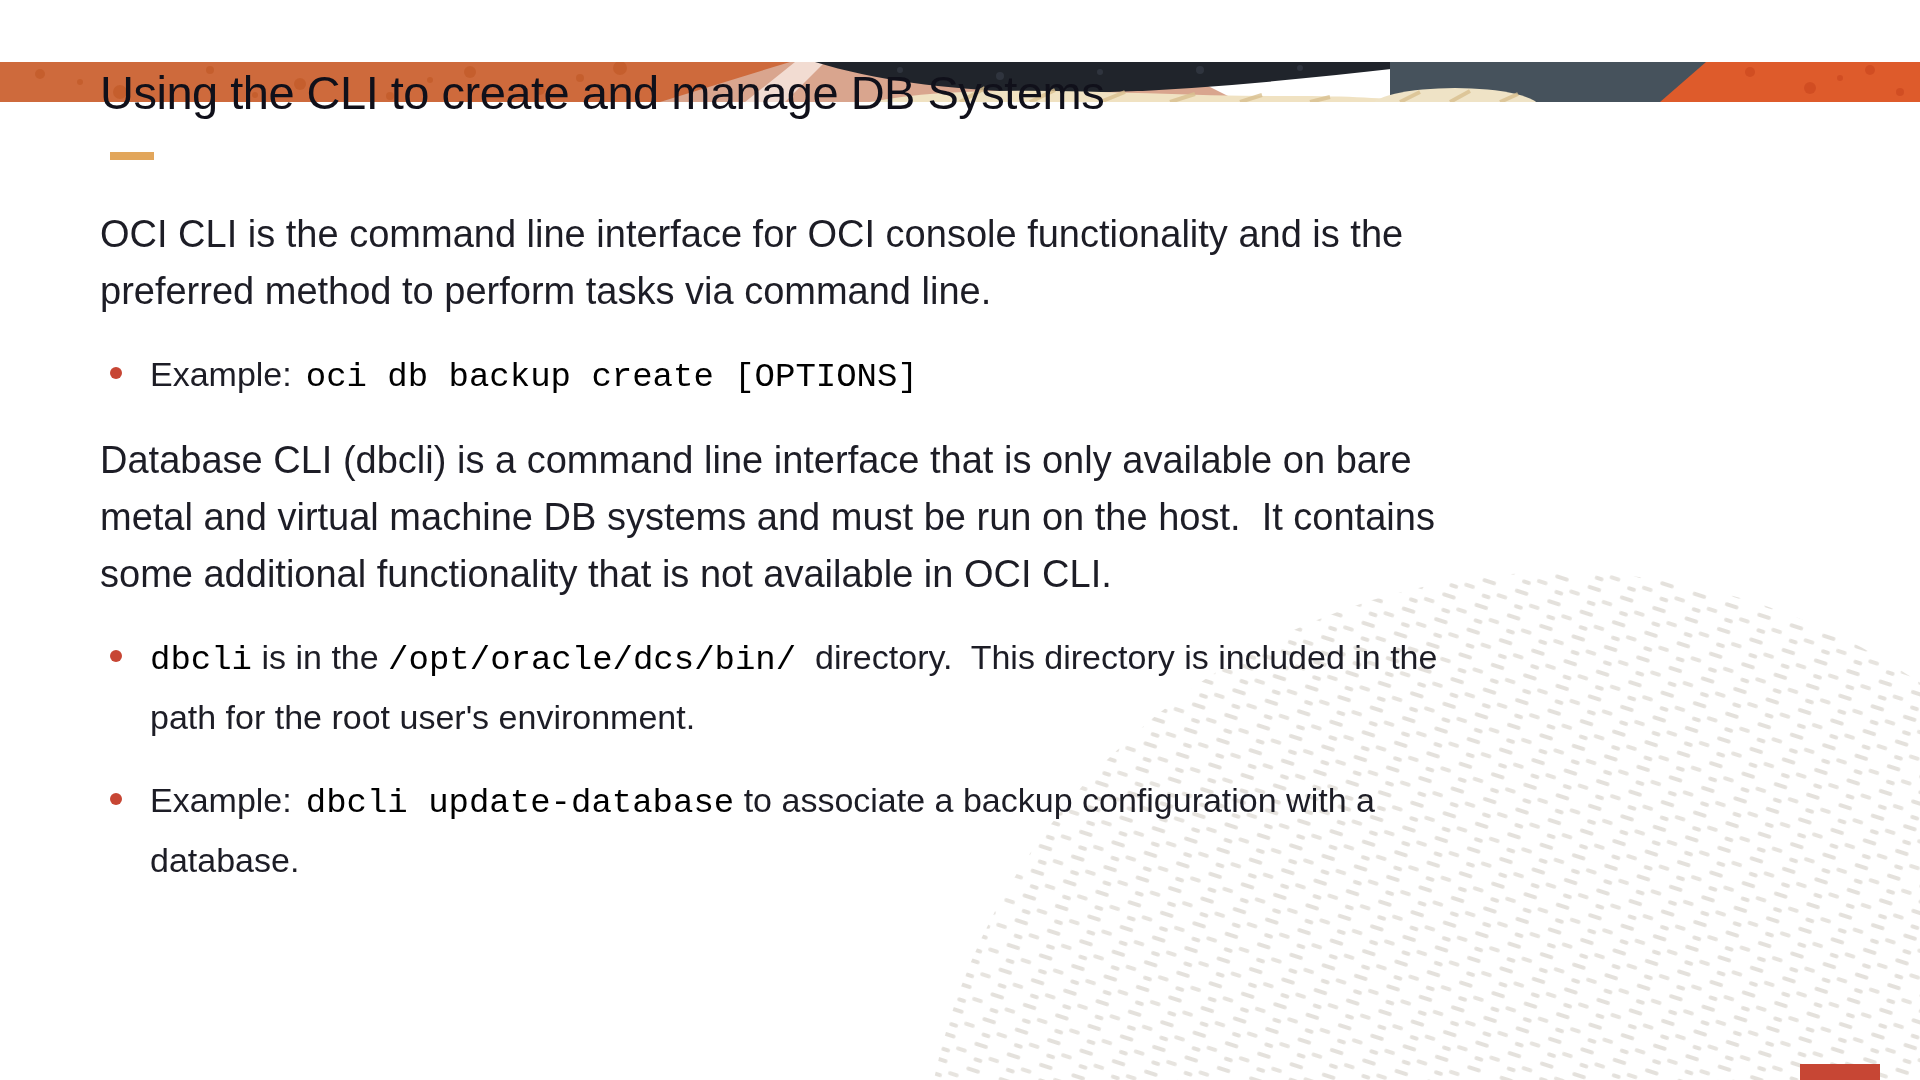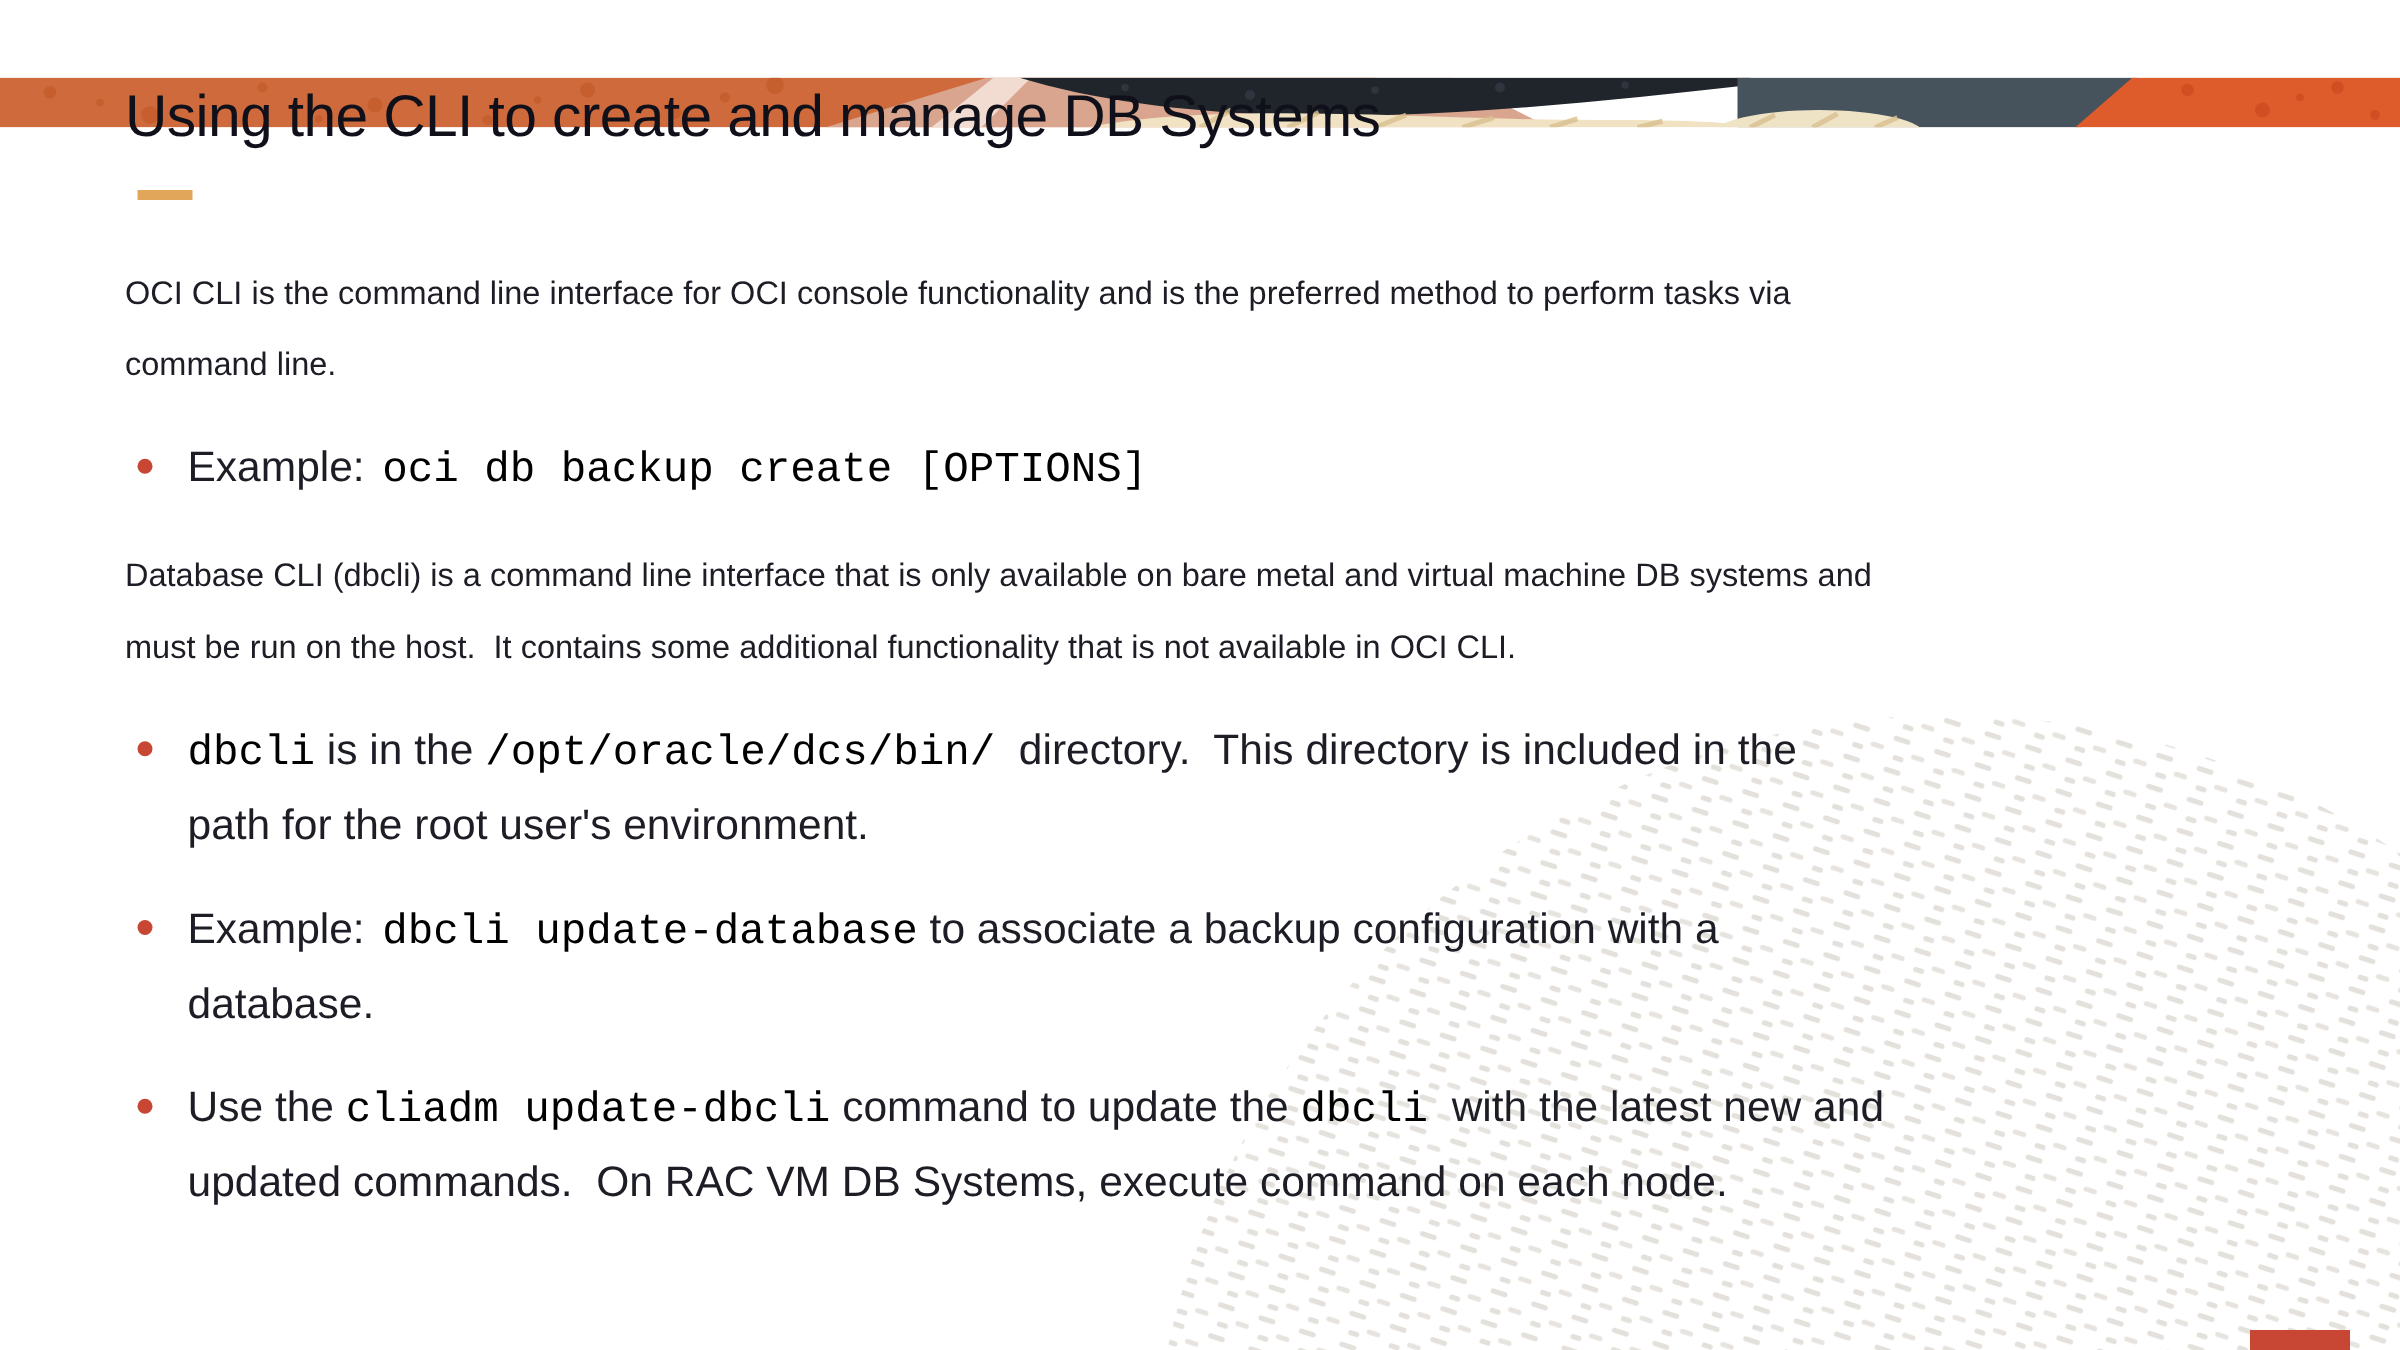--- a/index.html
+++ b/index.html
@@ -40,21 +40,21 @@
   }
   .accent-dash {
     margin: 28px 0 0 110px;
     width: 44px; height: 8px;
     background: #E2A65B;
   }
 
   .para {
     margin: 0 0 26px 100px;
     max-width: 1400px;
-    font-size: 26px; line-height: 57px;
+    font-size: 38px; line-height: 57px;
     white-space: pre-wrap;
   }
   .para.first { margin-top: 46px; }
 
   ul.bullets {
     list-style: none;
     margin: 0 0 26px 0;
     padding: 0 16px 0 150px;
   }
   ul.bullets li {
@@ -172,21 +172,20 @@
       <li><span class="txt">Example:</span><span class="code gap">oci db backup create [OPTIONS]</span></li>
     </ul>
 
     <p class="para">Database CLI (dbcli) is a command line interface that is only available on bare metal and virtual machine DB systems and must be run on the host.  It contains some additional functionality that is not available in OCI CLI.</p>
 
     <ul class="bullets">
       <li><span class="code">dbcli</span><span class="txt"> is in the </span><span class="code">/opt/oracle/dcs/bin/</span><span class="txt">  directory.  This directory is included in the path for the root user's environment.</span></li>
 
       <li><span class="txt">Example:</span><span class="code gap">dbcli update-database</span><span class="txt"> to associate a backup configuration with a database.</span></li>
 
-      <li><span class="txt">Use the </span><span class="code">cliadm update-dbcli</span><span class="txt"> command to update the </span><span class="code">dbcli</span><span class="txt">  with the latest new and updated commands.  On RAC VM DB Systems, execute command on each node.</span></li>
     </ul>
   </main>
 
   <div class="logo">
     
   </div>
 
 </div>
 
 </body></html>

